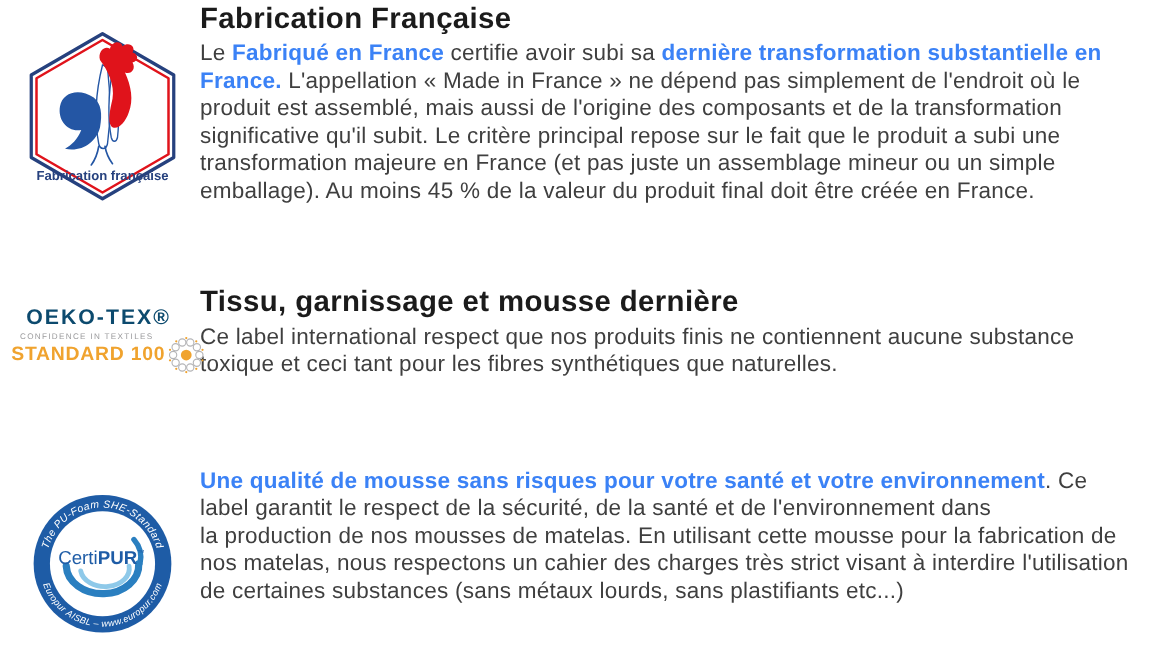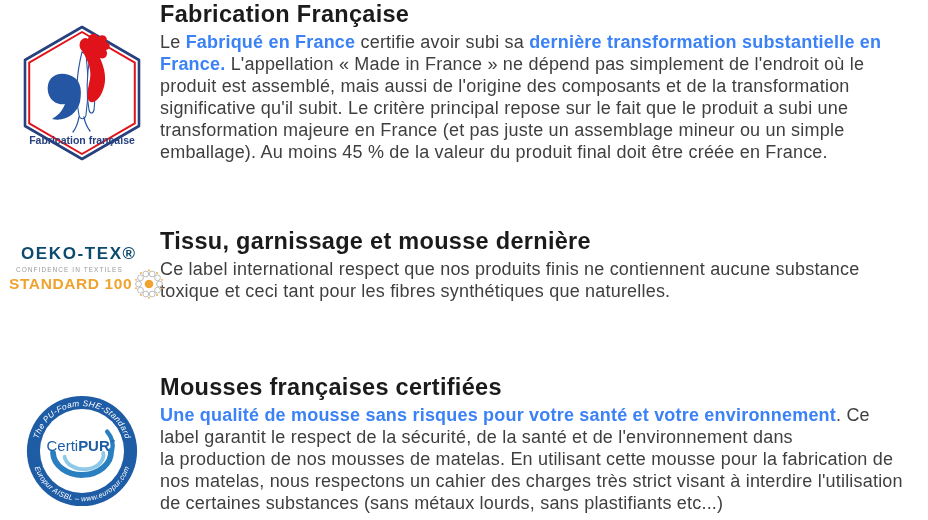--- a/index.html
+++ b/index.html
@@ -196,18 +196,17 @@
           <text font-family="Liberation Sans, sans-serif" font-size="8.6" fill="#ffffff" font-style="italic" letter-spacing="0.4">
             <textPath href="#arcTop" startOffset="50%" text-anchor="middle">The PU-Foam SHE-Standard</textPath>
           </text>
           <text font-family="Liberation Sans, sans-serif" font-size="7.6" fill="#ffffff" font-style="italic" letter-spacing="0.3">
             <textPath href="#arcBottom" startOffset="50%" text-anchor="middle">Europur AISBL – www.europur.com</textPath>
           </text>
         </svg>
       </div>
     </div>
     <div class="text-col">
-      <div class="sec-title">Mousses françaises certifiées</div>
       <div class="sec-body"><b>Une qualité de mousse sans risques pour votre santé et votre environnement</b><span>. Ce label garantit le respect de la sécurité, de la santé et de l'environnement dans</span><br><span>la production de nos mousses de matelas. En utilisant cette mousse pour la fabrication de nos matelas, nous respectons un cahier des charges très strict visant à interdire l'utilisation de certaines substances (sans métaux lourds, sans plastifiants etc...)</span></div>
     </div>
   </div>
 
 </div>
 
 </body></html>

